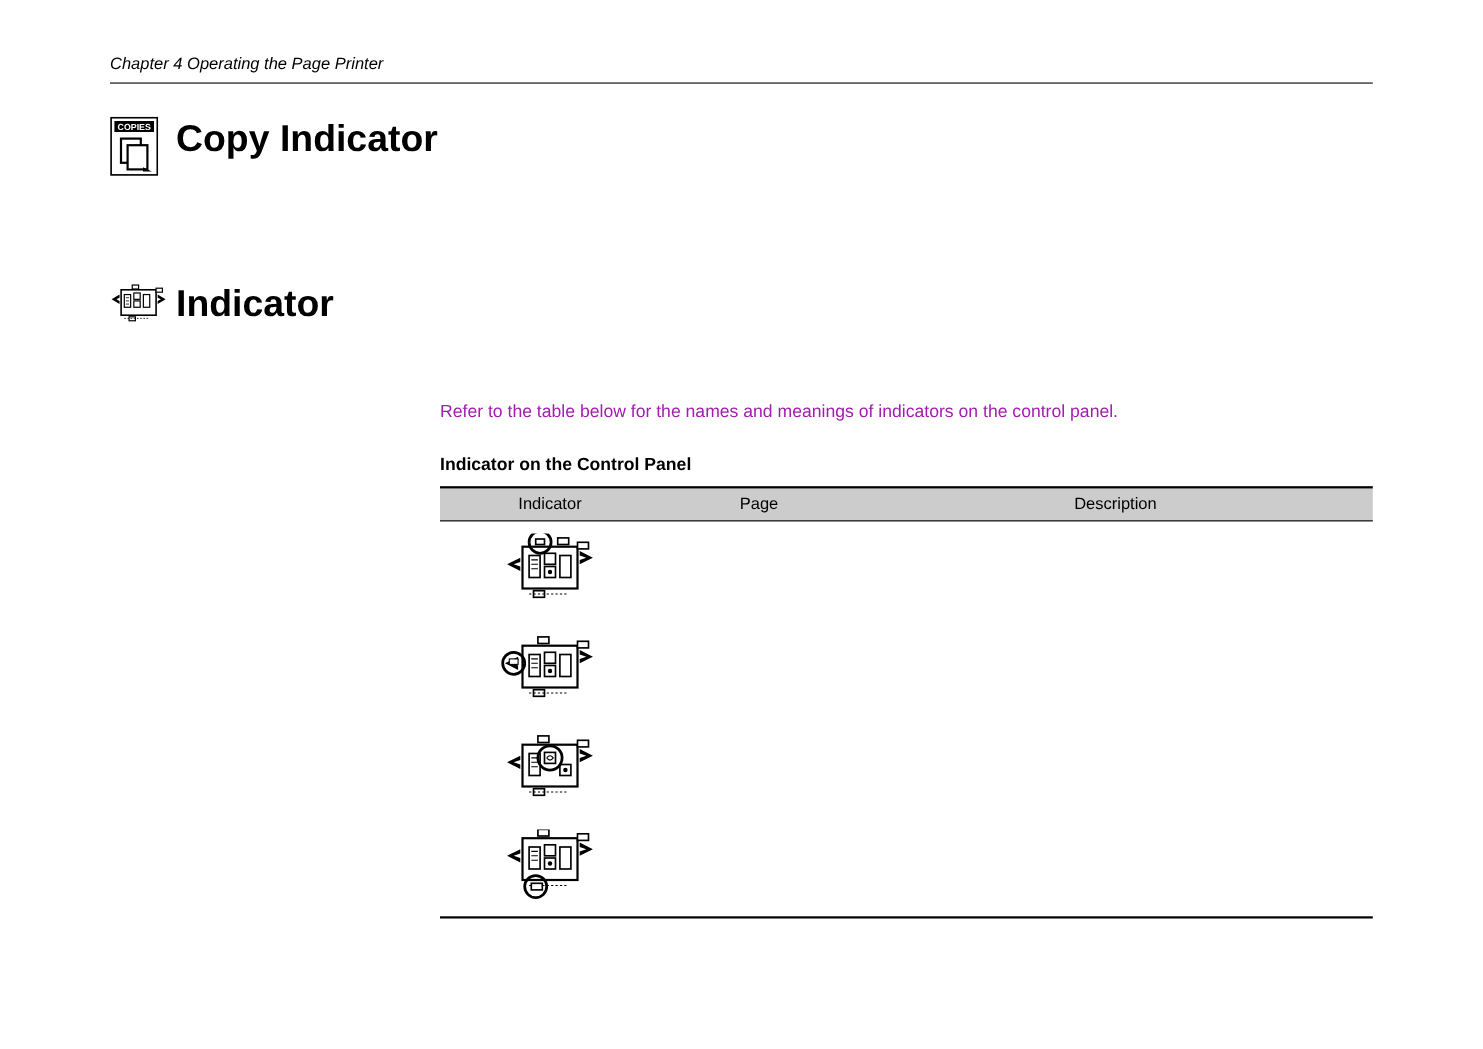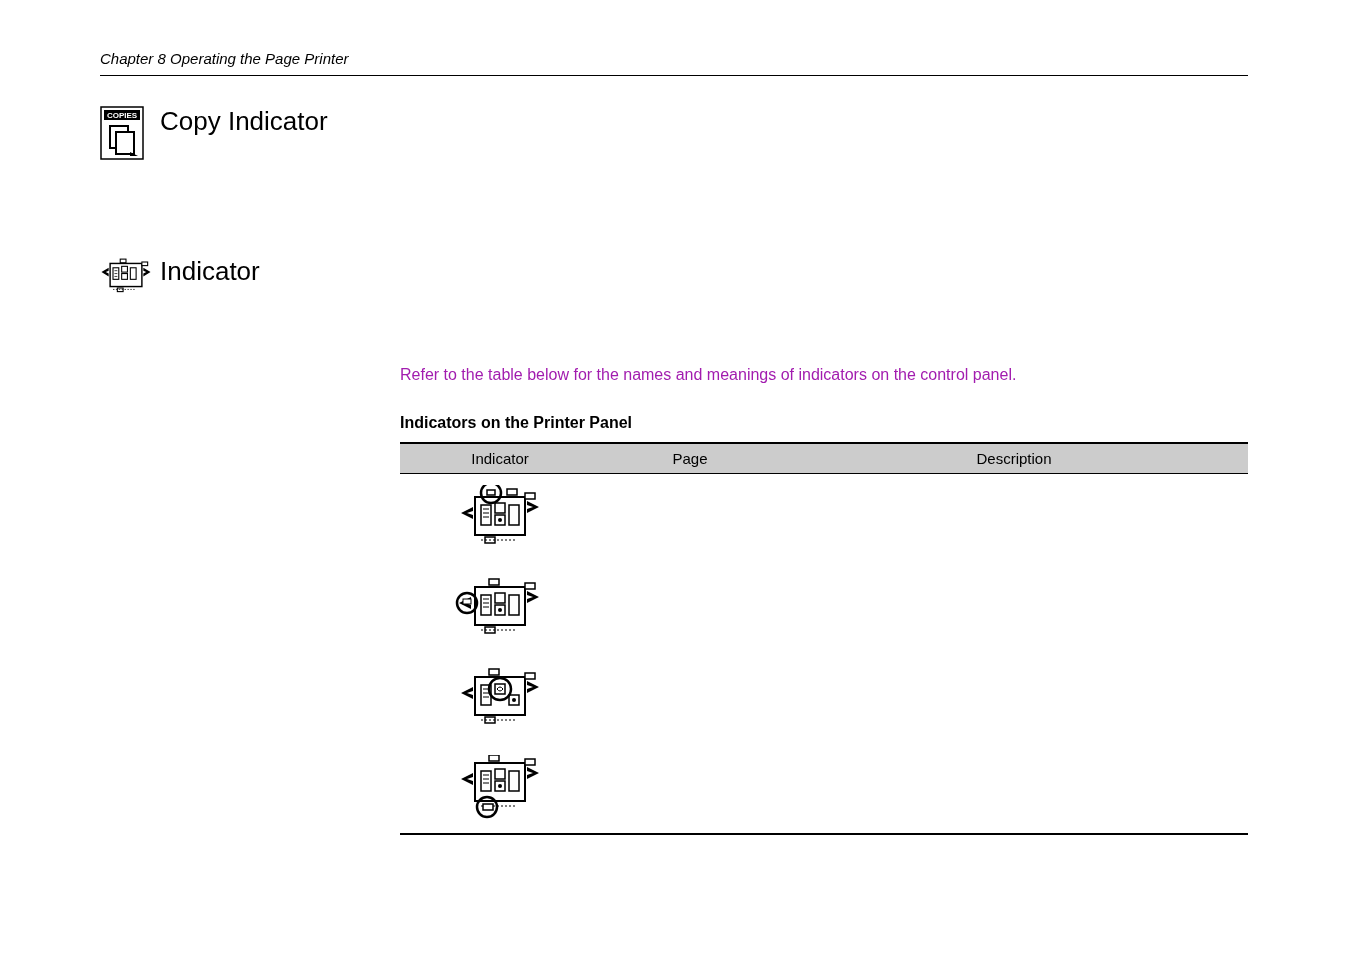--- a/index.html
+++ b/index.html
@@ -31,22 +31,22 @@
       align-items: flex-start;
       margin-bottom: 40px;
     }
     .section-icon {
       width: 44px;
       height: 50px;
       flex-shrink: 0;
       margin-right: 16px;
     }
     .section-title {
-      font-size: 26px;
-      font-weight: normal;
+      font-size: 34px;
+      font-weight: bold;
       color: #000;
       line-height: 1.2;
     }
     .indent-block {
       margin-left: 300px;
     }
     .intro-text {
       font-size: 16px;
       color: #a21caf;
       margin-bottom: 30px;
@@ -84,21 +84,21 @@
     }
     .col-indicator { width: 200px; }
     .col-name { width: 180px; }
     .panel-svg {
       display: inline-block;
     }
   </style>
 </head>
 <body>
 
-<div class="header">Chapter 8  Operating the Page Printer</div>
+<div class="header">Chapter 4  Operating the Page Printer</div>
 <hr class="header-rule">
 
 <div class="section-block">
   <div class="section-icon">
     <svg width="44" height="54" viewBox="0 0 44 54">
       <rect x="1" y="1" width="42" height="52" fill="#fff" stroke="#000" stroke-width="1.5"></rect>
       <rect x="4" y="4" width="36" height="10" fill="#000"></rect>
       <text x="22" y="12" font-family="Arial" font-size="8" fill="#fff" text-anchor="middle" font-weight="bold">COPIES</text>
       <rect x="10" y="20" width="18" height="22" fill="#fff" stroke="#000" stroke-width="2"></rect>
       <rect x="16" y="26" width="18" height="22" fill="#fff" stroke="#000" stroke-width="2"></rect>
@@ -129,21 +129,21 @@
       <rect x="58" y="6" width="8" height="5" fill="#fff" stroke="#000" stroke-width="1.5"></rect>
     </svg>
   </div>
   <div class="section-title">Indicator</div>
 </div>
 
 <div style="height:20px"></div>
 
 <div class="indent-block">
   <p class="intro-text">Refer to the table below for the names and meanings of indicators on the control panel.</p>
-  <p class="subtitle">Indicators on the Printer Panel</p>
+  <p class="subtitle">Indicator on the Control Panel</p>
 
   <table class="indicator-table">
     <thead>
       <tr>
         <th class="col-indicator">Indicator</th>
         <th class="col-name">Page</th>
         <th>Description</th>
       </tr>
     </thead>
     <tbody>

